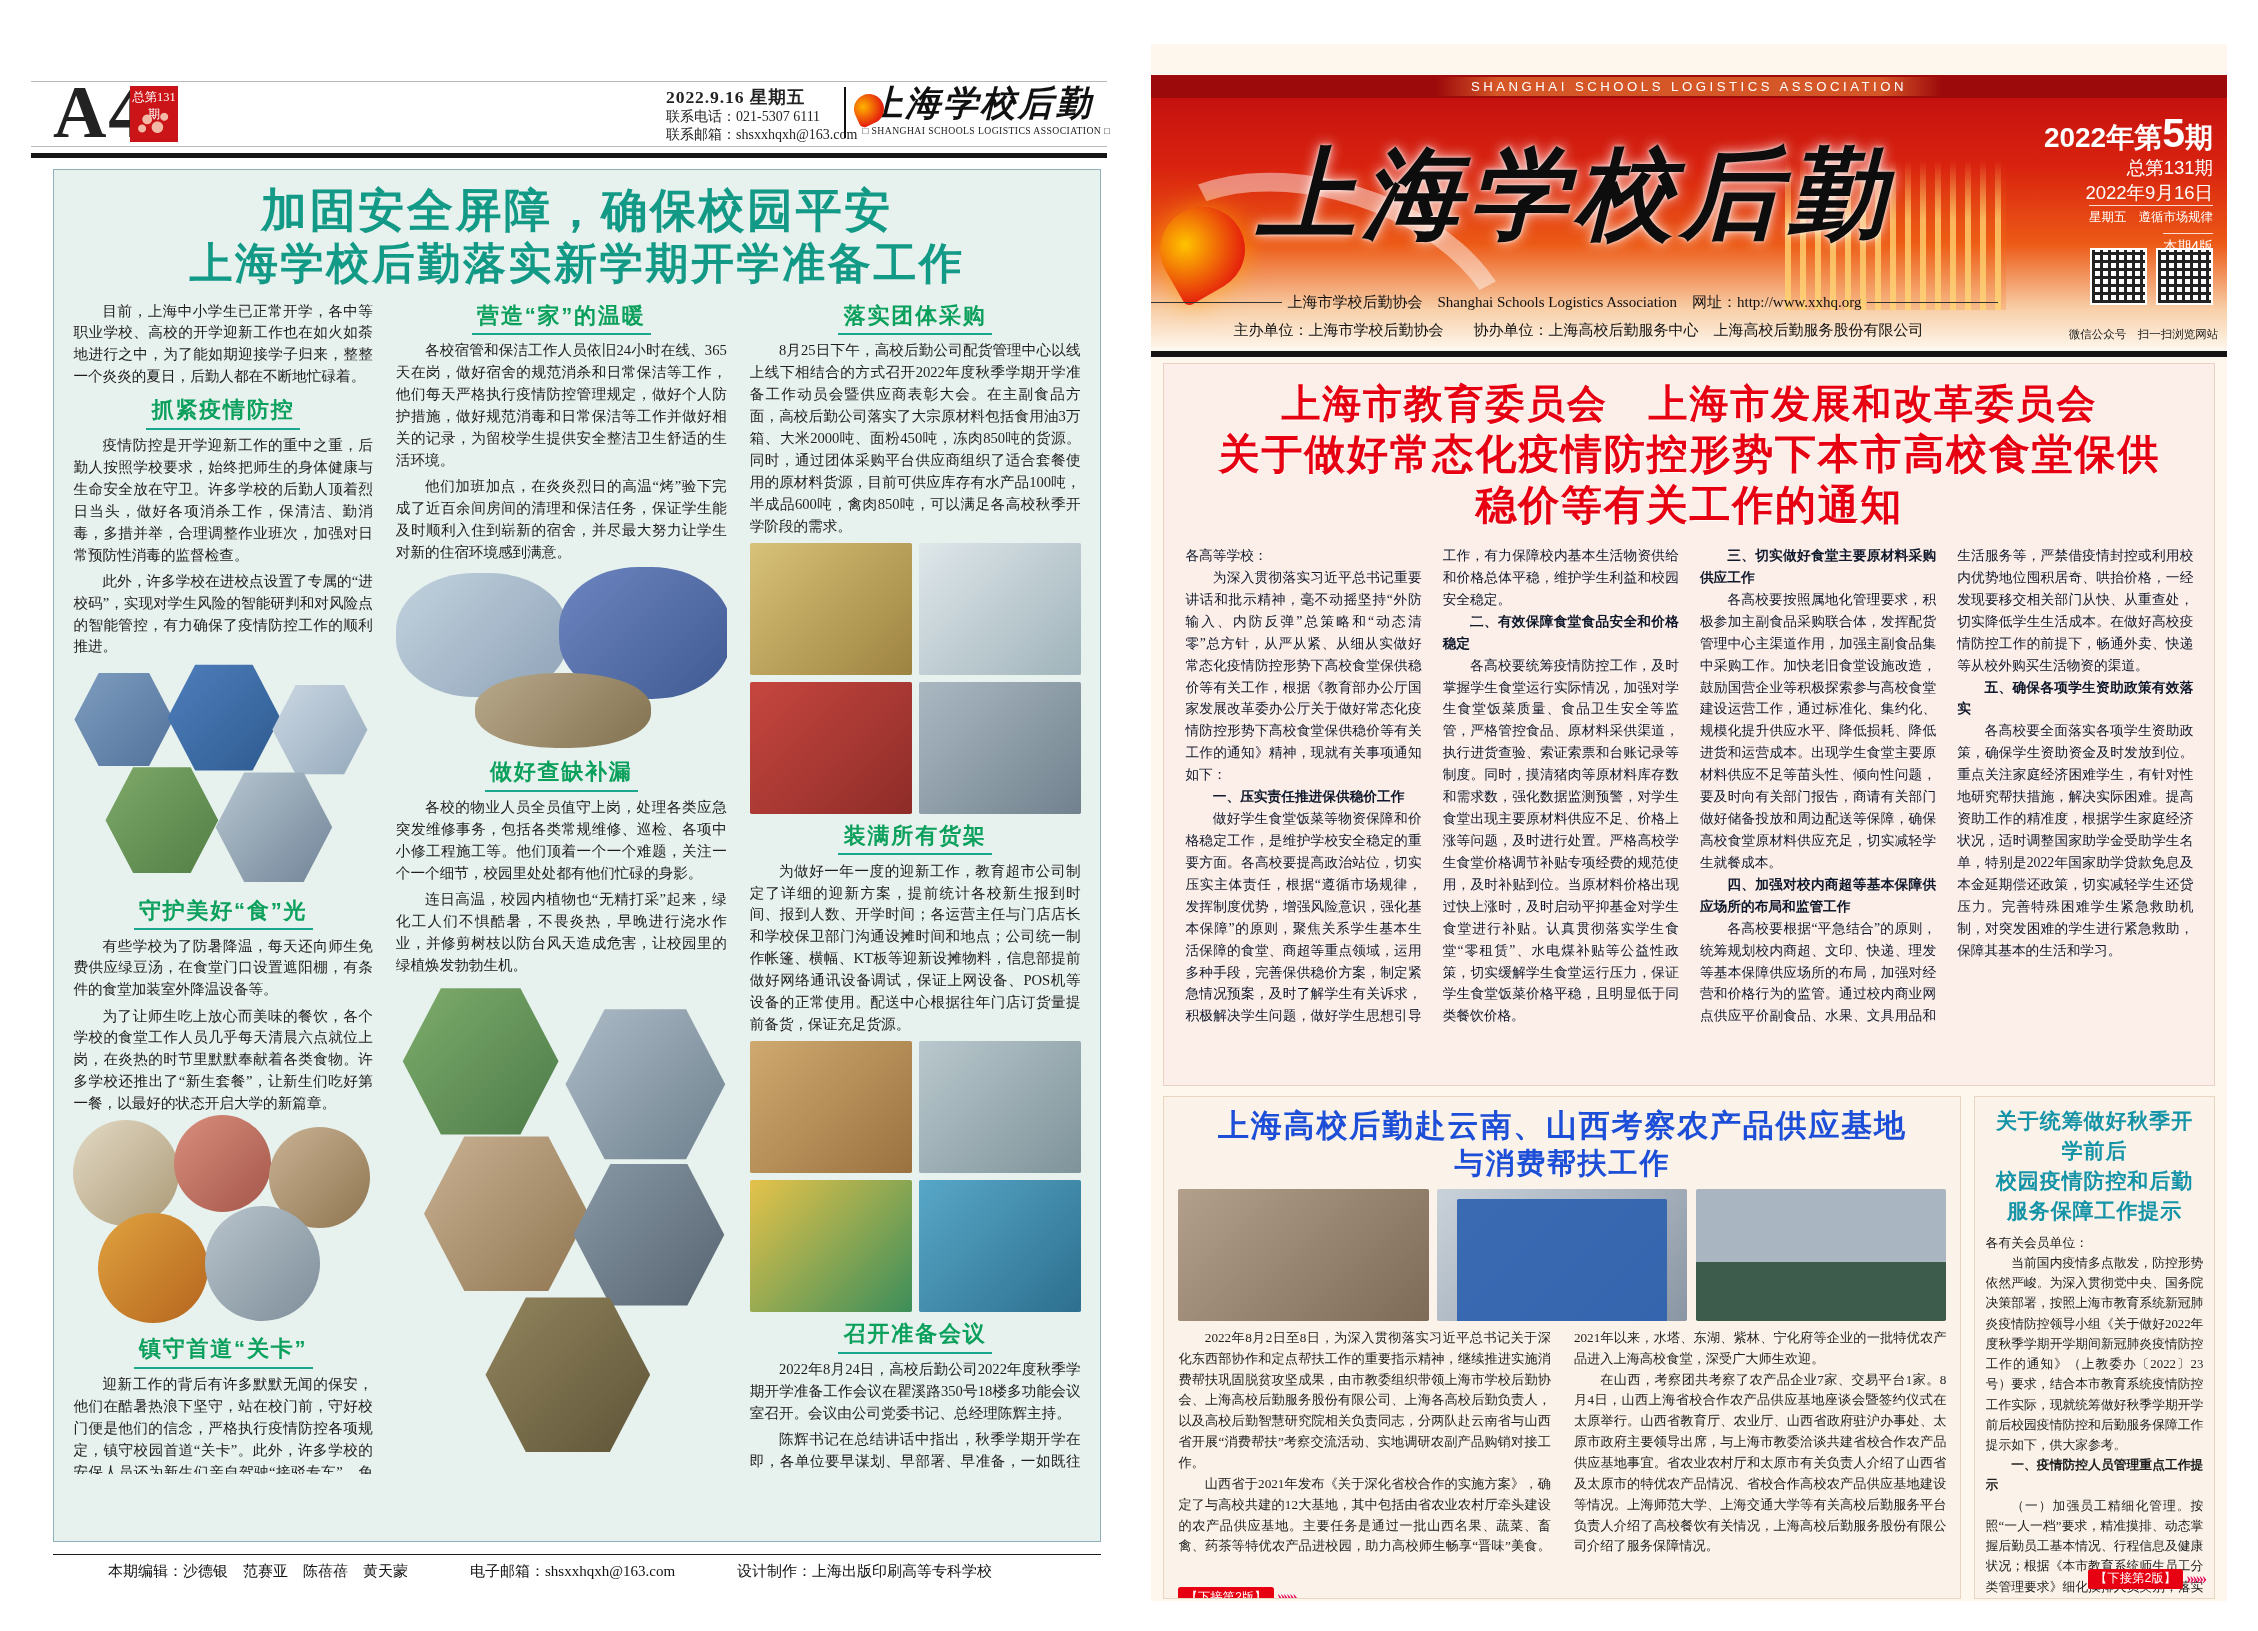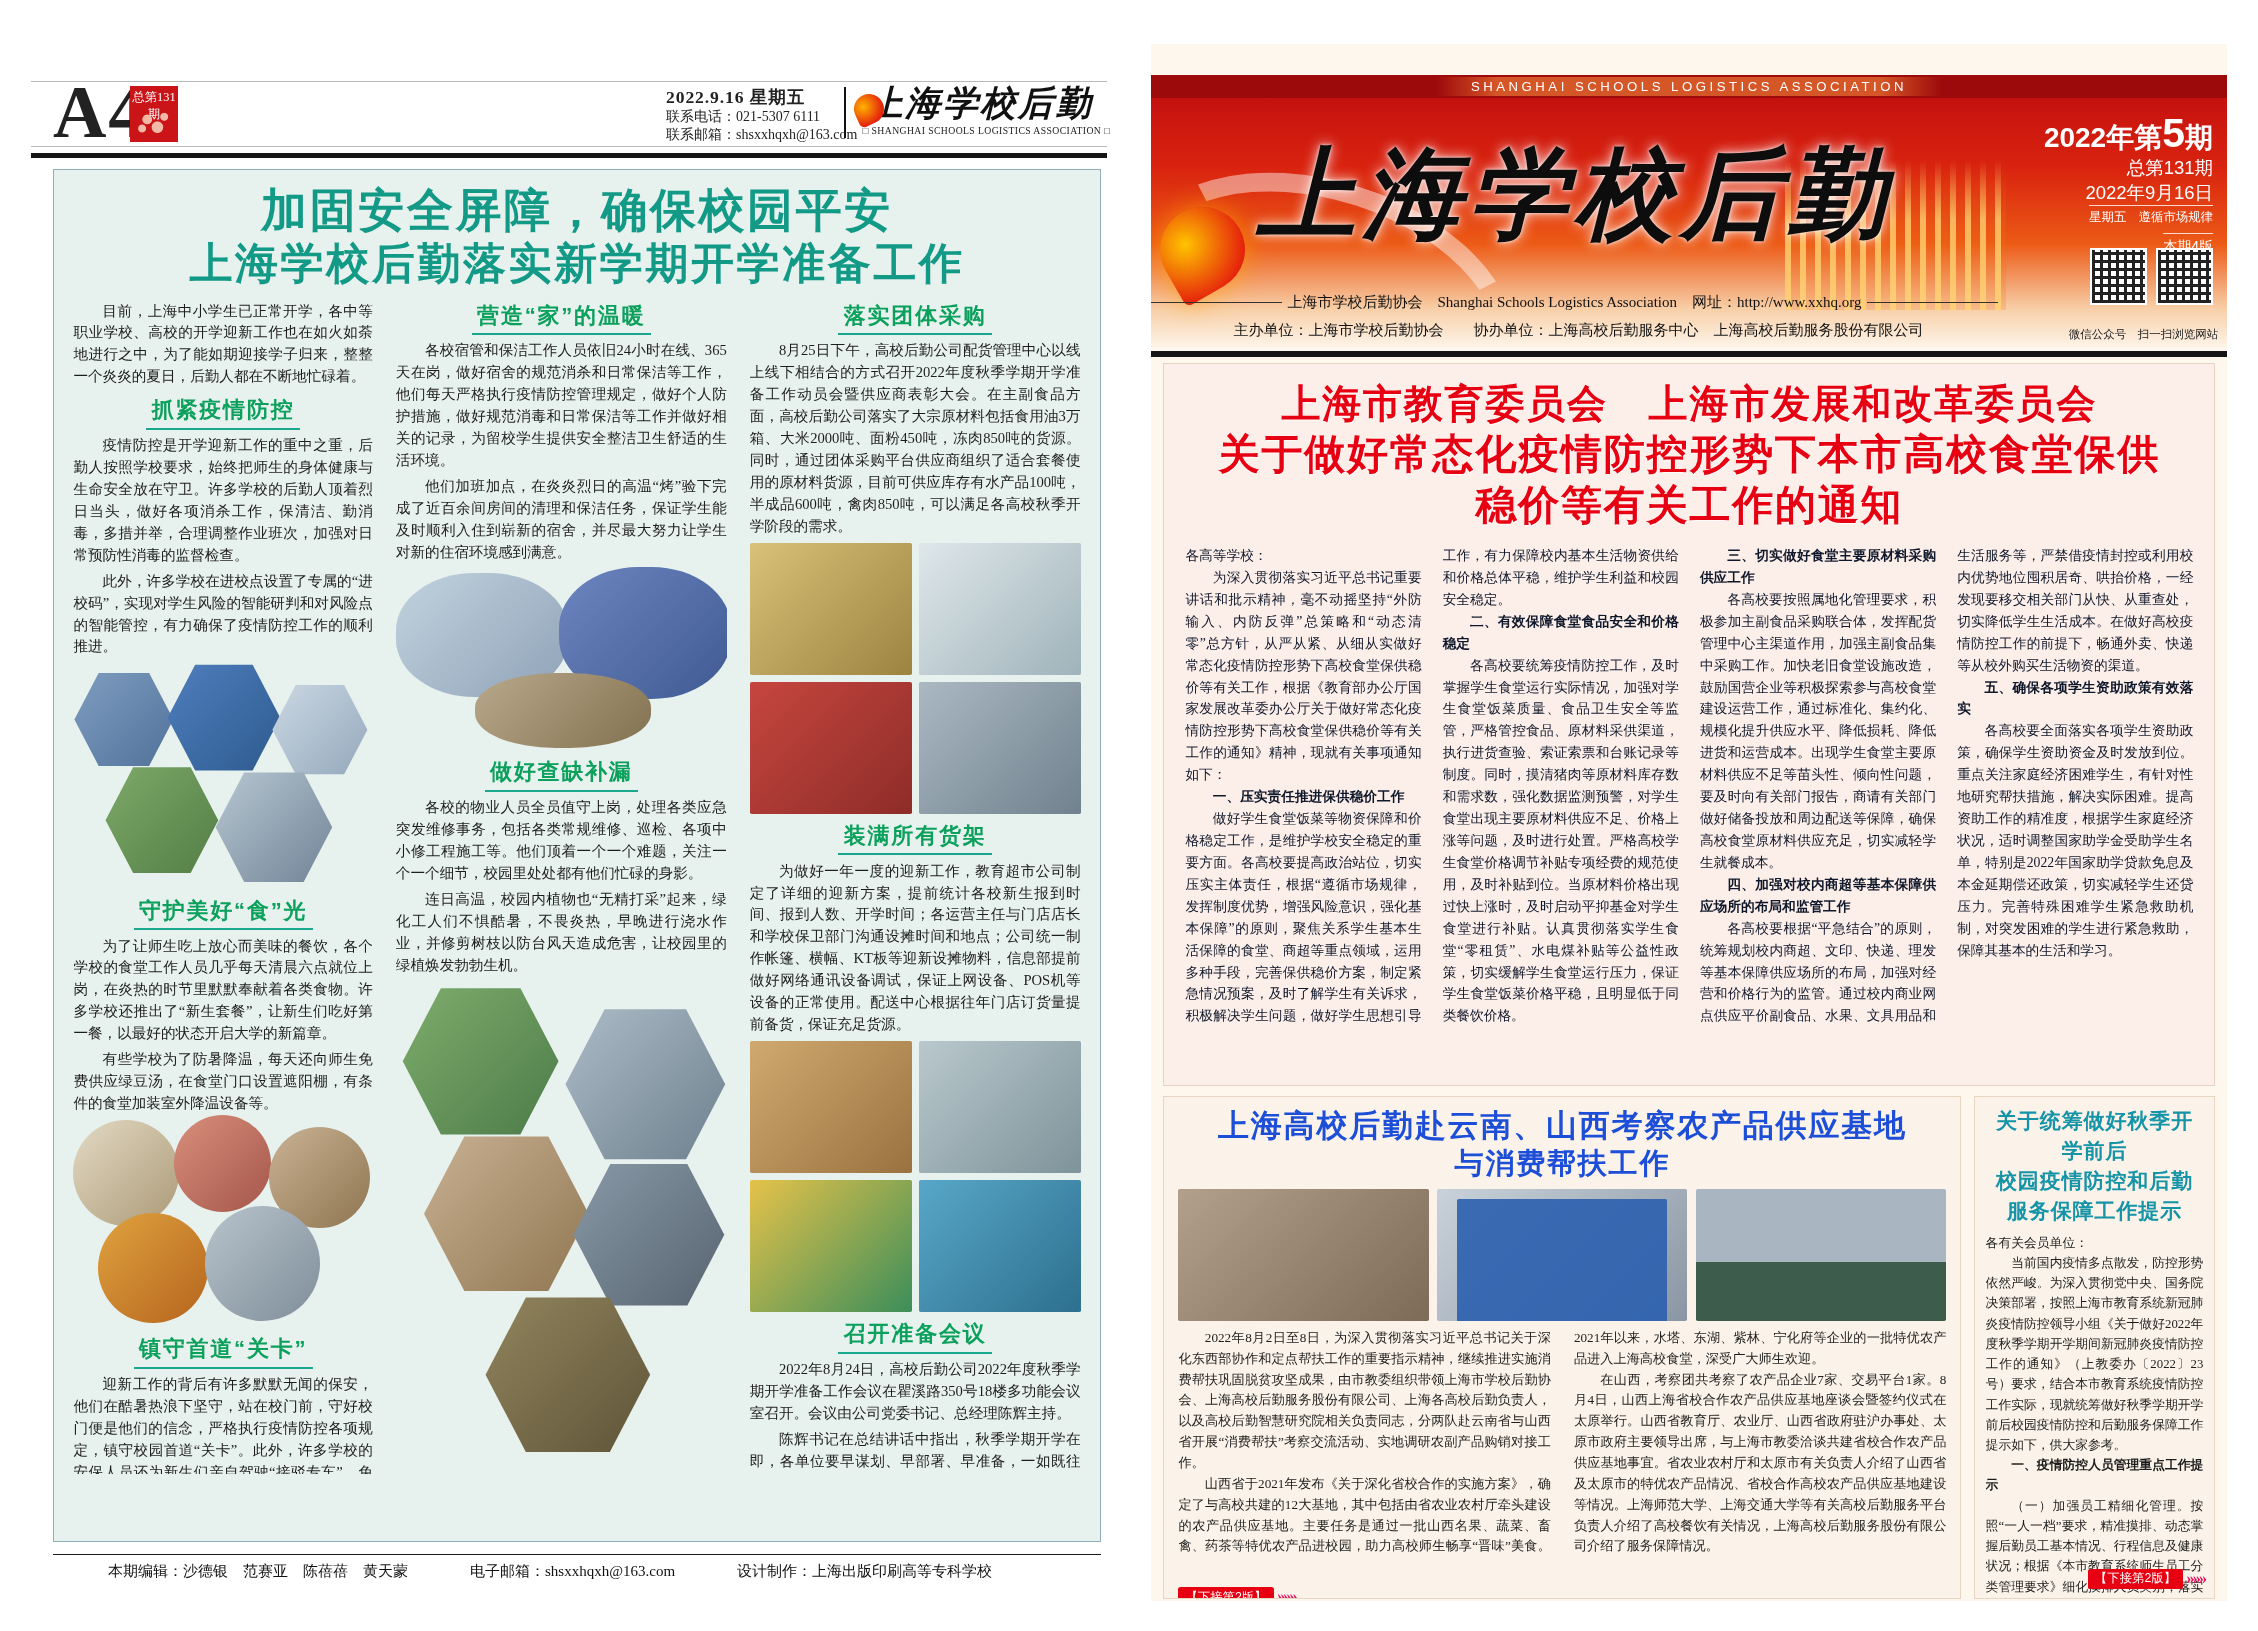--- a/index.html
+++ b/index.html
@@ -171,22 +171,22 @@
           <p>疫情防控是开学迎新工作的重中之重，后勤人按照学校要求，始终把师生的身体健康与生命安全放在守卫。许多学校的后勤人顶着烈日当头，做好各项消杀工作，保清洁、勤消毒，多措并举，合理调整作业班次，加强对日常预防性消毒的监督检查。</p>
           <p>此外，许多学校在进校点设置了专属的“进校码”，实现对学生风险的智能研判和对风险点的智能管控，有力确保了疫情防控工作的顺利推进。</p>
           <div class="collage" style="height:225px;">
             <div class="ph hex" style="left:0;top:5.3px;width:101px;height:101px;background:linear-gradient(135deg,#7f9ec0,#51719a);"></div>
             <div class="ph hex" style="left:93px;top:-3.5px;width:115px;height:115px;background:linear-gradient(135deg,#4f7fbe,#2d5a8e);"></div>
             <div class="ph hex" style="left:198px;top:17.6px;width:97px;height:97px;background:linear-gradient(135deg,#cdd9e4,#93a8bb);"></div>
             <div class="ph hex" style="left:31px;top:99px;width:115px;height:115px;background:linear-gradient(135deg,#7faa6b,#527d44);"></div>
             <div class="ph hex" style="left:141px;top:104px;width:119px;height:119px;background:linear-gradient(135deg,#b9c8d2,#6f8296);"></div>
           </div>
           <div class="subwrap"><span class="subhead">守护美好“食”光</span></div>
+          <p>有些学校为了防暑降温，每天还向师生免费供应绿豆汤，在食堂门口设置遮阳棚，有条件的食堂加装室外降温设备等。</p>
           <p>为了让师生吃上放心而美味的餐饮，各个学校的食堂工作人员几乎每天清晨六点就位上岗，在炎热的时节里默默奉献着各类食物。许多学校还推出了“新生套餐”，让新生们吃好第一餐，以最好的状态开启大学的新篇章。</p>
-          <p>有些学校为了防暑降温，每天还向师生免费供应绿豆汤，在食堂门口设置遮阳棚，有条件的食堂加装室外降温设备等。</p>
           <div class="collage" style="height:207px;">
             <div class="ph circ" style="left:0;top:0;width:106px;height:106px;background:linear-gradient(135deg,#e3d9c4,#ab9a77);"></div>
             <div class="ph circ" style="left:101px;top:-5.3px;width:97px;height:97px;background:linear-gradient(135deg,#d98f7c,#a4564a);"></div>
             <div class="ph circ" style="left:196px;top:7px;width:101px;height:101px;background:linear-gradient(135deg,#c9b294,#8f7550);"></div>
             <div class="ph circ" style="left:25px;top:93px;width:110px;height:110px;background:linear-gradient(135deg,#e0a23f,#b5651d);"></div>
             <div class="ph circ" style="left:132px;top:86px;width:115px;height:115px;background:linear-gradient(135deg,#b9c4cc,#7e8e9a);"></div>
           </div>
           <div class="subwrap"><span class="subhead">镇守首道“关卡”</span></div>
           <p>迎新工作的背后有许多默默无闻的保安，他们在酷暑热浪下坚守，站在校门前，守好校门便是他们的信念，严格执行疫情防控各项规定，镇守校园首道“关卡”。此外，许多学校的安保人员还为新生们亲自驾驶“接驳专车”，免去他们大包小包的辛苦，让同学们感到在学校就像在家一样安全温暖。</p>
 

